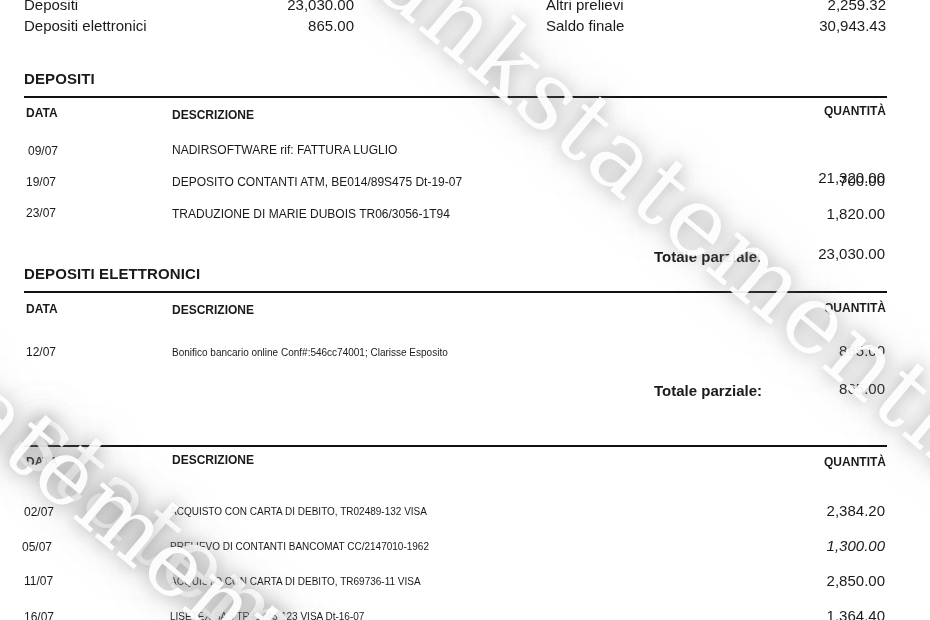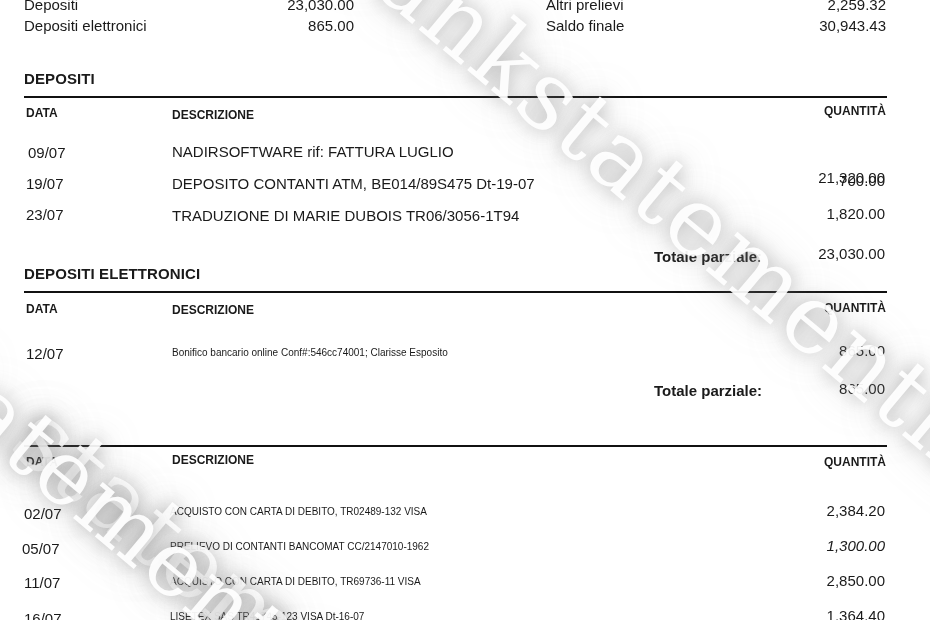--- a/index.html
+++ b/index.html
@@ -23,21 +23,21 @@
     .abs { position: absolute; white-space: nowrap; }
 
     
     .sum-label { font-size: 15px; }
     .sum-val { font-size: 15px; text-align: right; }
 
     
     .sec-title { font-size: 15px; font-weight: bold; letter-spacing: 0.1px; }
     .rule { position: absolute; left: 20px; width: 863px; height: 2px; background: #111; }
     .col-h { font-size: 12px; font-weight: bold; }
-    .cell { font-size: 15px; }
+    .cell { font-size: 12px; }
     .cell-sm { font-size: 10px; }
     .amt { font-size: 15px; text-align: right; width: 140px; }
     .subtotal-label { font-size: 15px; font-weight: bold; }
 
     
     .wm {
       position: absolute;
       font-family: "DejaVu Serif", "Liberation Serif", serif;
       font-size: 96px;
       color: rgba(255,255,255,0.92);

